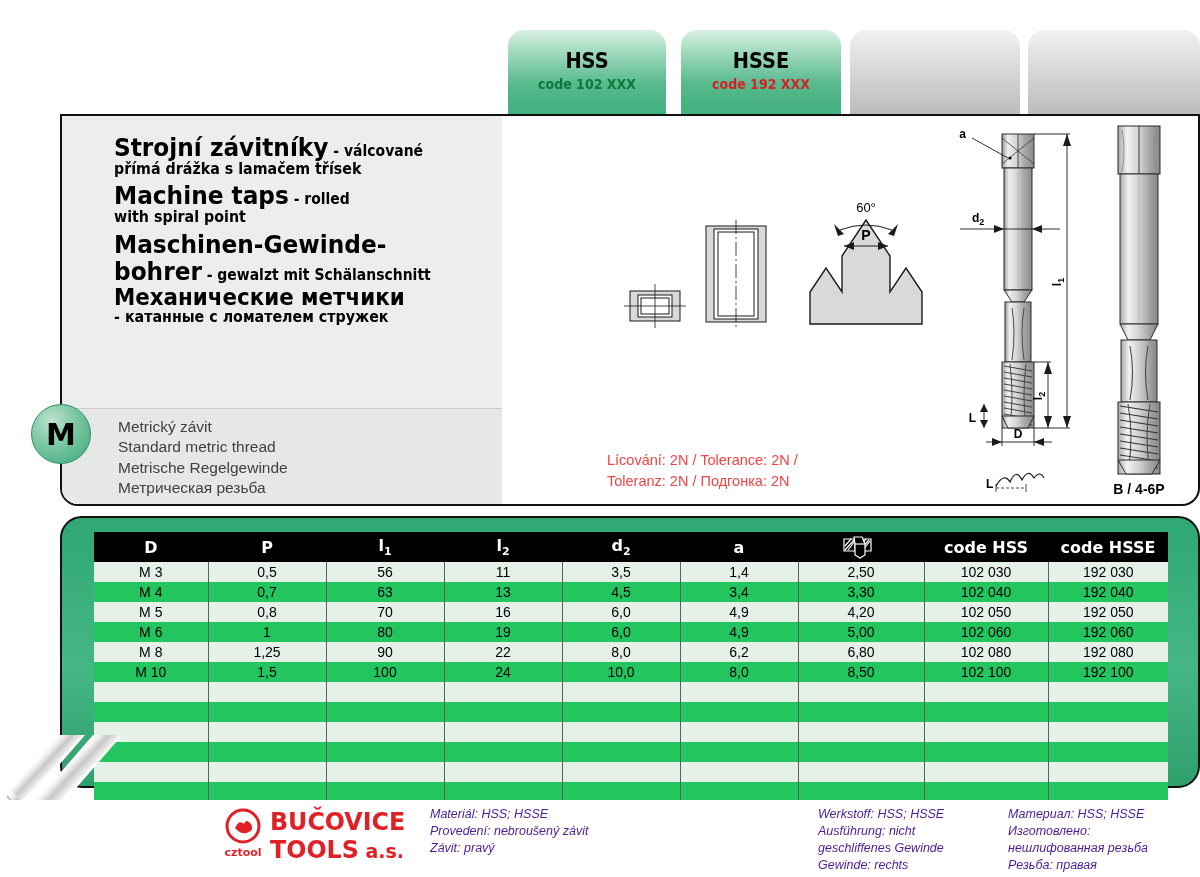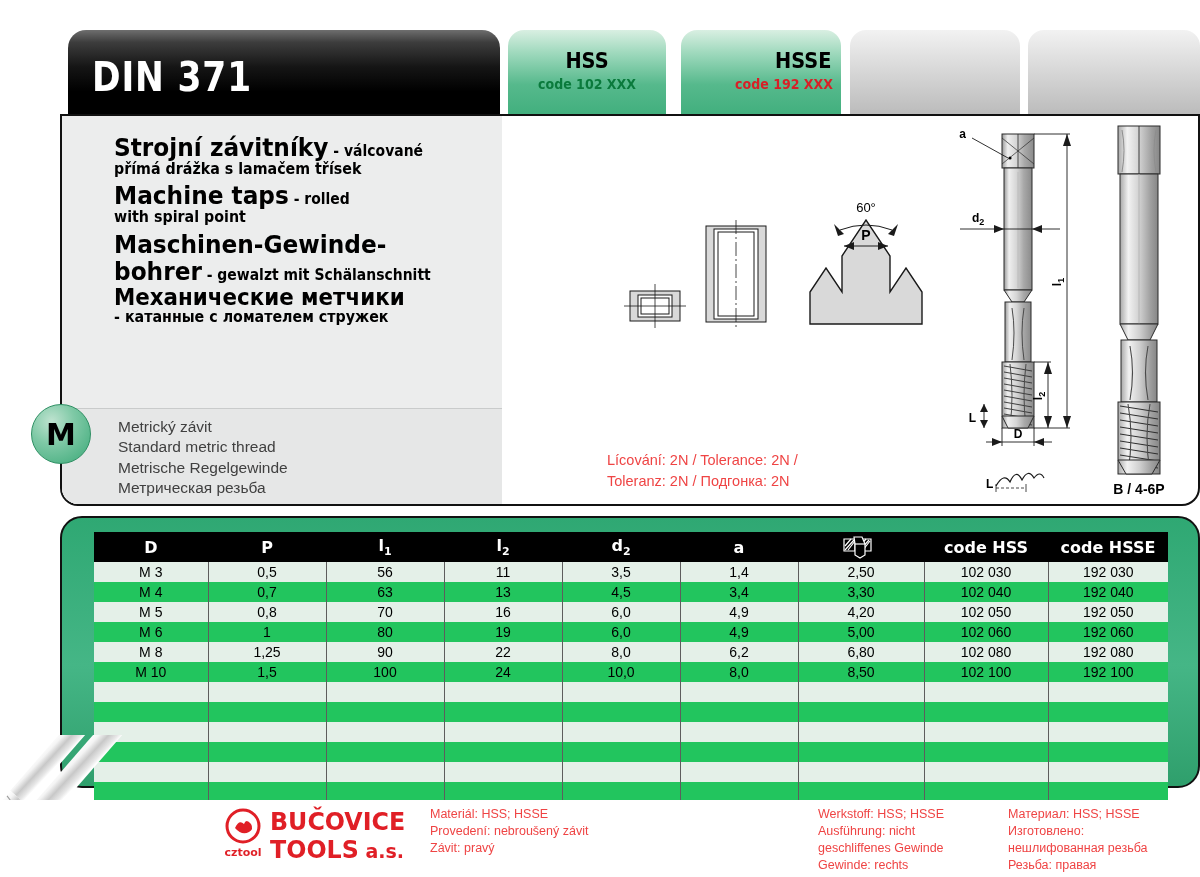--- a/index.html
+++ b/index.html
@@ -30,21 +30,21 @@
     color:#ffffff; font-size:40px; font-weight:bold;
     letter-spacing:1px;
     font-family:"DejaVu Sans", sans-serif;
     transform:scaleX(0.86); transform-origin:left center;
   }
   .tab-green{
     background:linear-gradient(to bottom,#d9efe2 0%,#9fd9bd 26%,#56b98c 62%,#3fae7c 100%);
     text-align:center;
   }
   .tab-g1{ left:508px; width:158px; }
-  .tab-g2{ left:681px; width:160px;text-align:right; }
+  .tab-g2{ left:681px; width:160px; }
   .tab-gray{
     background:linear-gradient(to bottom,#f2f2f2 0%,#d8d8d8 45%,#b9b9b9 100%);
   }
   .tab-x1{ left:850px; width:170px; }
   .tab-x2{ left:1028px; width:172px; border-top-right-radius:16px;}
   .tab-label{
     display:block; margin-top:18px;
     font-size:22px; font-weight:bold; color:#000;
     font-family:"DejaVu Sans", sans-serif;
     transform:scaleX(0.88);
@@ -159,21 +159,21 @@
 
   .drill-icon{ display:inline-block; vertical-align:middle; }
 
   
   #footer{
     position:absolute; left:0; top:800px; width:1200px; height:77px;
     background:#fff;
   }
   .foot-col{
     position:absolute; top:6px;
-    font-size:12.5px; line-height:1.35; color:#ef4444;
+    font-size:12.5px; font-style:italic; line-height:1.35; color:#4c1d95;
     font-family:"Liberation Sans", sans-serif;
   }
   #foot-cz{ left:430px; width:190px; }
   #foot-en{ left:622px; width:198px; }
   #foot-de{ left:818px; width:178px; }
   #foot-ru{ left:1008px; width:190px; }
 
   #logo{ position:absolute; left:222px; top:806px; width:205px; height:60px; }
   #logo-text{
     position:absolute; left:48px; top:2px;
@@ -185,23 +185,20 @@
   #logo-text .small{ font-size:20px; }
 
   
   #tap-photos{ position:absolute; left:0px; top:735px; width:340px; height:142px; pointer-events:none; }
 </style>
 </head>
 <body>
 
 <div id="tab-strip">
 
-  <div class="tab tab-black">
-    <div class="tab-title">DIN 371</div>
-  </div>
 
   <div class="tab tab-green tab-g1">
     <span class="tab-label">HSS</span>
     <span class="tab-code code-green">code 102 XXX</span>
   </div>
 
   <div class="tab tab-green tab-g2">
     <span class="tab-label">HSSE</span>
     <span class="tab-code code-red">code 192 XXX</span>
   </div>

